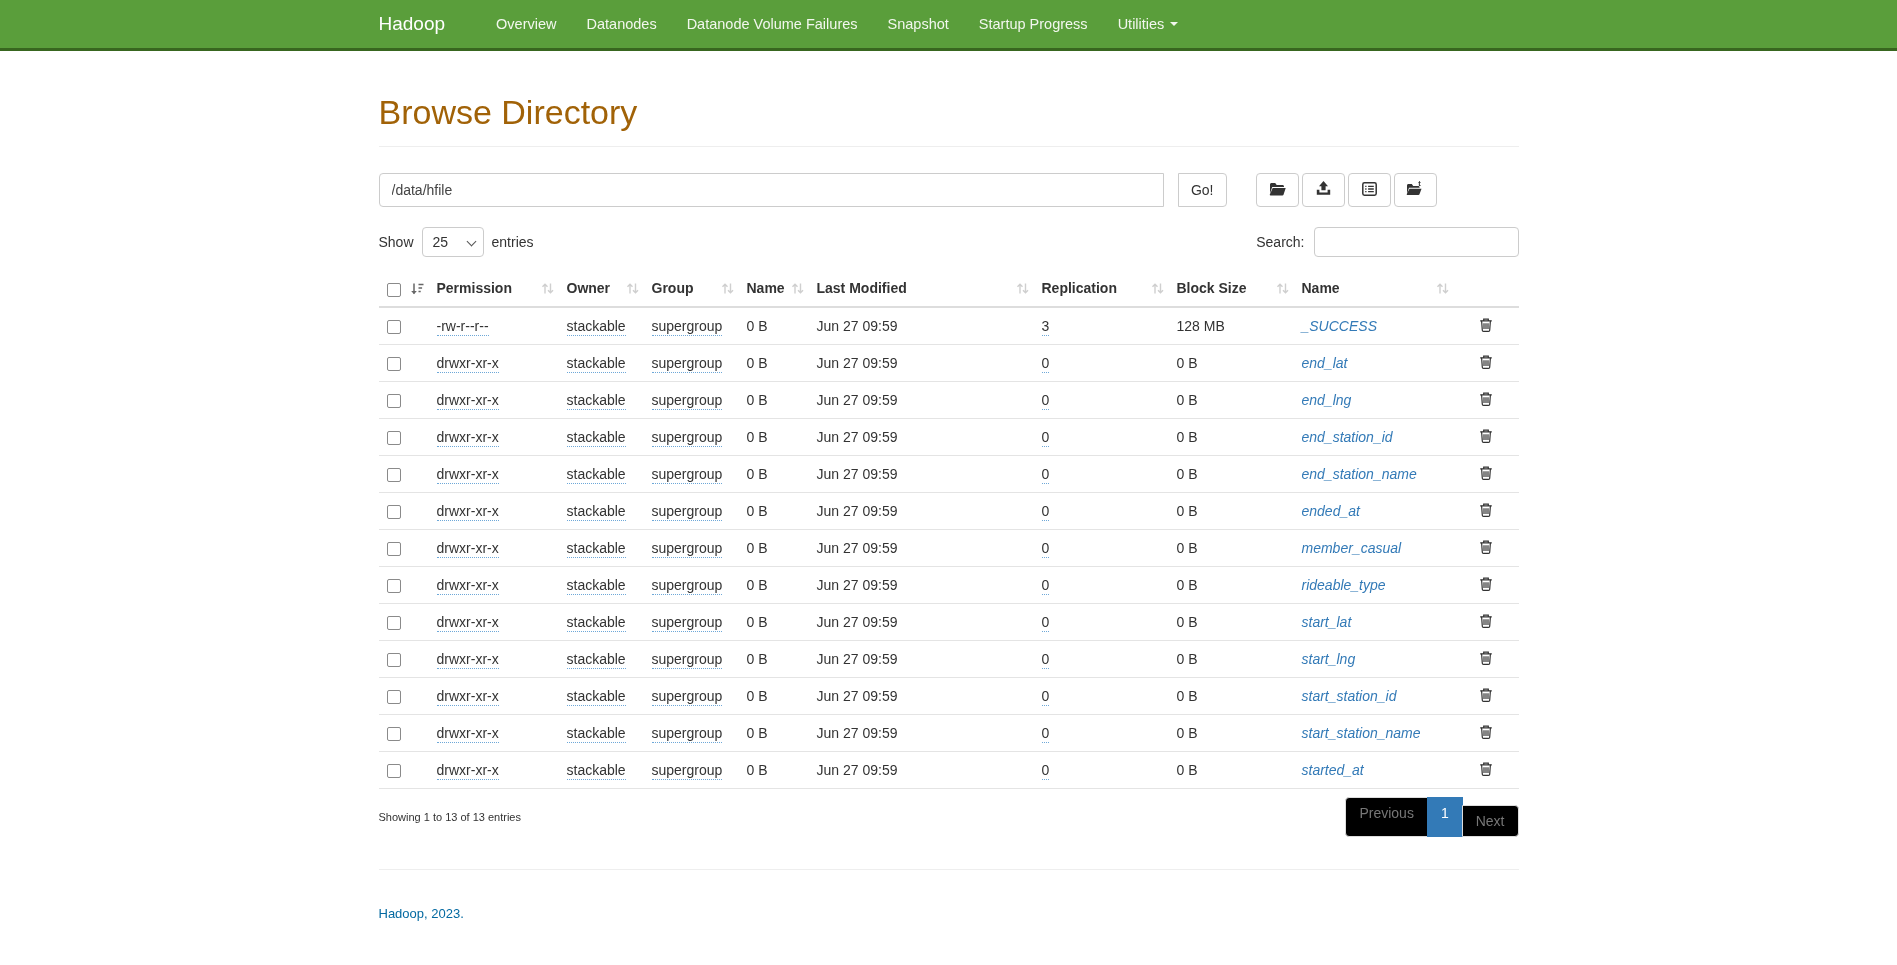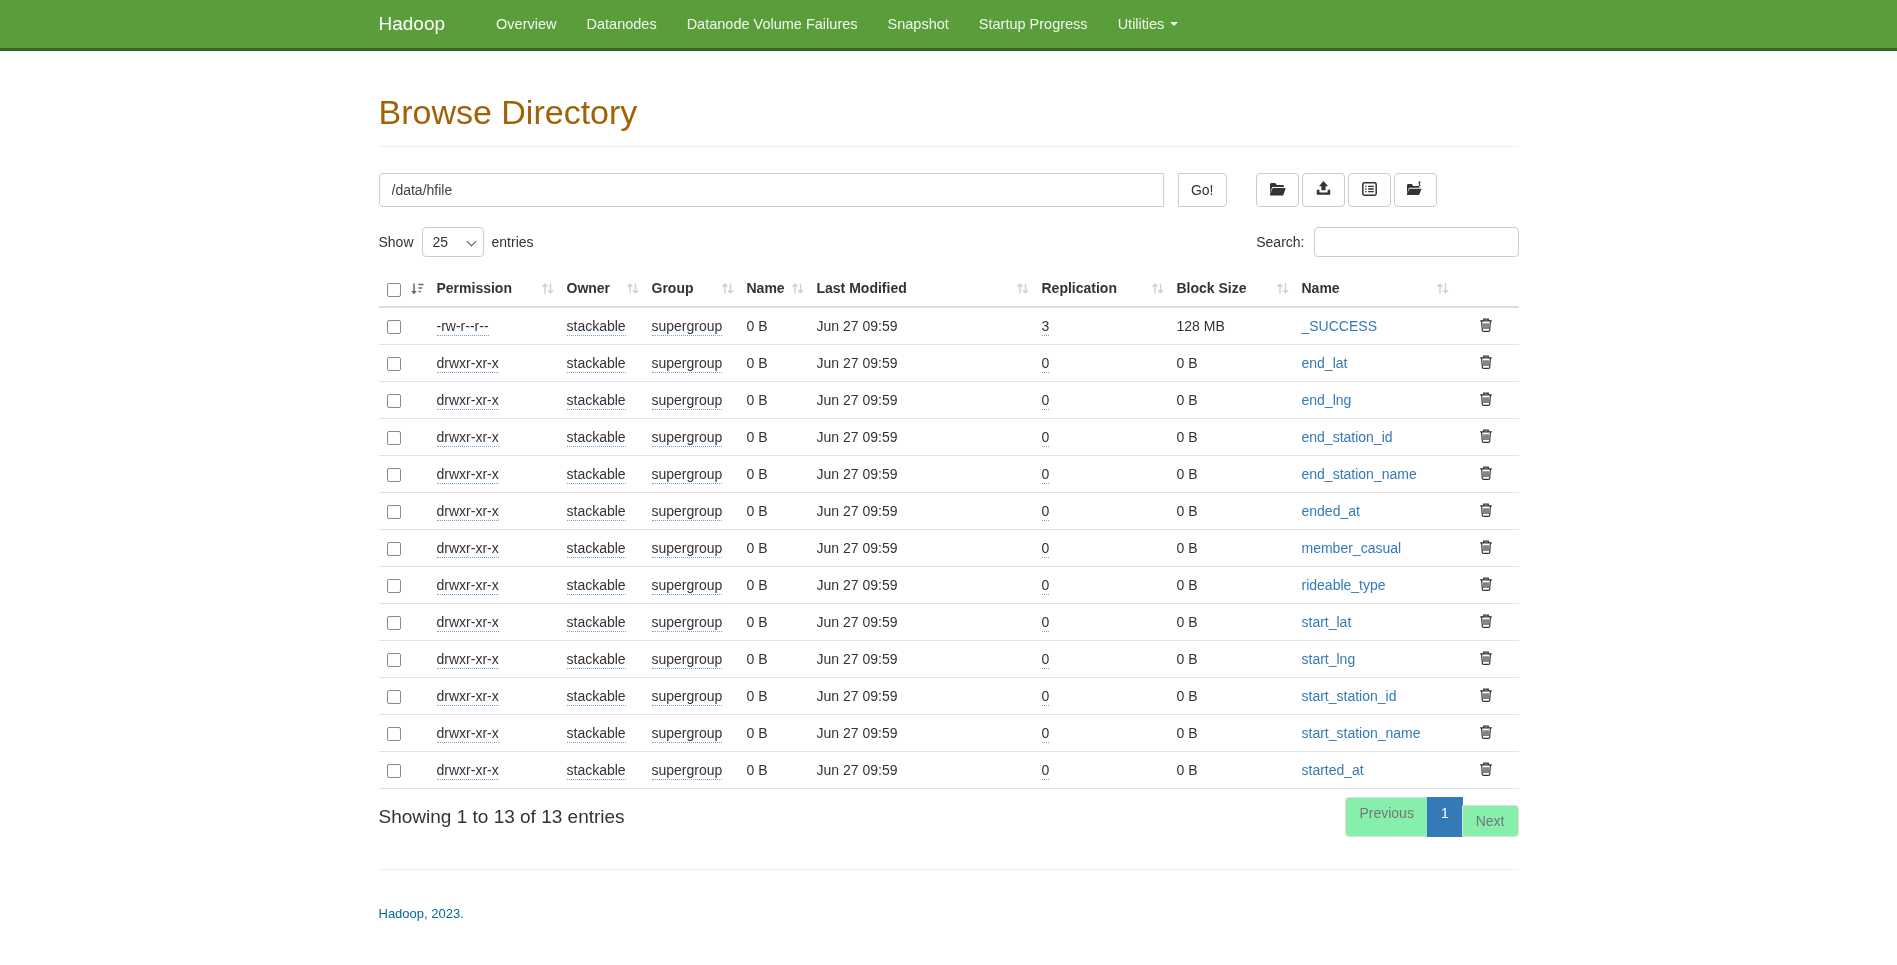--- a/index.html
+++ b/index.html
@@ -39,29 +39,29 @@
   .select-wrap select{appearance:none;-webkit-appearance:none;border:none;background:transparent;width:100%;height:100%;padding:0 20px 0 10px;font-size:14px;color:#333;font-family:inherit;outline:none;}
   .select-caret{position:absolute;right:8px;top:10px;width:7px;height:7px;border-right:1.5px solid #555;border-bottom:1.5px solid #555;transform:rotate(45deg);pointer-events:none;}
   .search-group{display:flex;align-items:center;gap:9px;}
   .search-input{width:205px;height:30px;border:1px solid #ccc;border-radius:4px;padding:0 8px;font-family:inherit;font-size:14px;outline:none;}
   
   table.files{width:100%;border-collapse:collapse;table-layout:fixed;margin-top:14px;}
   th{font-weight:700;font-size:14px;text-align:left;padding:9px 8px;border-bottom:2px solid #ddd;position:relative;}
   td{padding:9px 8px;border-bottom:1px solid #e4e4e4;font-size:14px;color:#333;overflow:hidden;white-space:nowrap;}
   .sort-icon{position:absolute;right:5px;top:11px;}
   .editable{border-bottom:1.5px dotted #6ea8d8;padding-bottom:1px;cursor:pointer;}
-  .name-link{color:var(--link);text-decoration:none;cursor:pointer;}
+  .name-link{color:var(--link);text-decoration:none;cursor:pointer;font-style:italic;}
   input[type=checkbox]{appearance:none;-webkit-appearance:none;width:14px;height:14px;border:1px solid #8a8a8a;border-radius:2px;background:#fff;margin:1px 0 0 0;vertical-align:middle;cursor:pointer;}
   .trash-btn{cursor:pointer;display:inline-block;}
   .col-trash{text-align:center;}
   
   .table-footer{display:flex;justify-content:space-between;align-items:center;margin-top:8px;}
-  .summary{font-size:19px;color:#333;}
+  .summary{font-size:11px;color:#333;}
   .pagination{display:flex;}
-  .pagination a{display:block;padding:7px 13px;border:1px solid #ddd;margin-left:-1px;background:#86efac;color:#777;font-size:14px;text-decoration:none;cursor:pointer;}
+  .pagination a{display:block;padding:7px 13px;border:1px solid #ddd;margin-left:-1px;background:#000000;color:#777;font-size:14px;text-decoration:none;cursor:pointer;}
   .pagination a:first-child{border-radius:4px 0 0 4px;margin-left:0;}
   .pagination a:last-child{border-radius:0 4px 4px 0;margin-top:8px;}
   .pagination a.active{background:var(--pagination-active);border-color:var(--pagination-active);color:#fff;}
   .footer-hr{margin-top:32px;}
   .site-footer{margin-top:36px;font-size:13px;color:#0369a1;}
 </style>
 </head>
 <body>
 
 <nav class="navbar">

